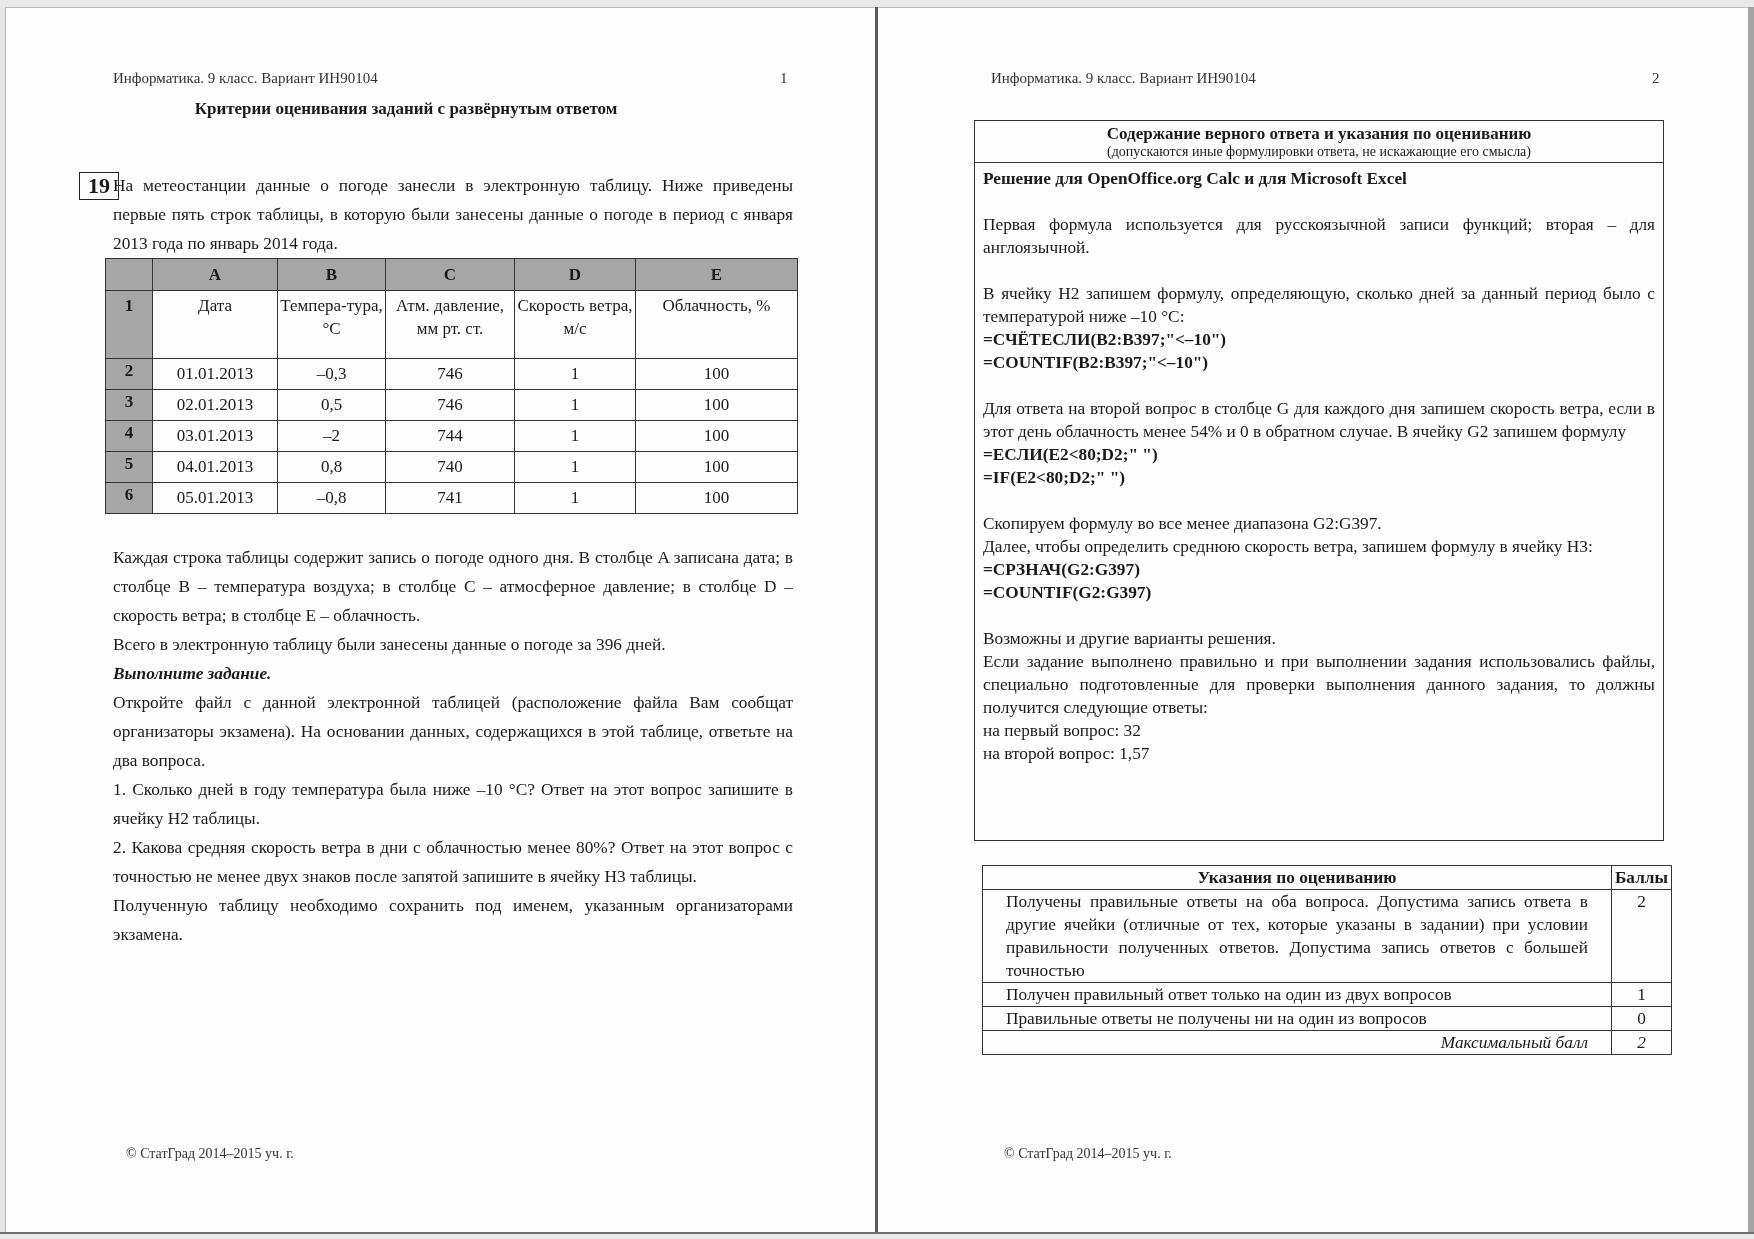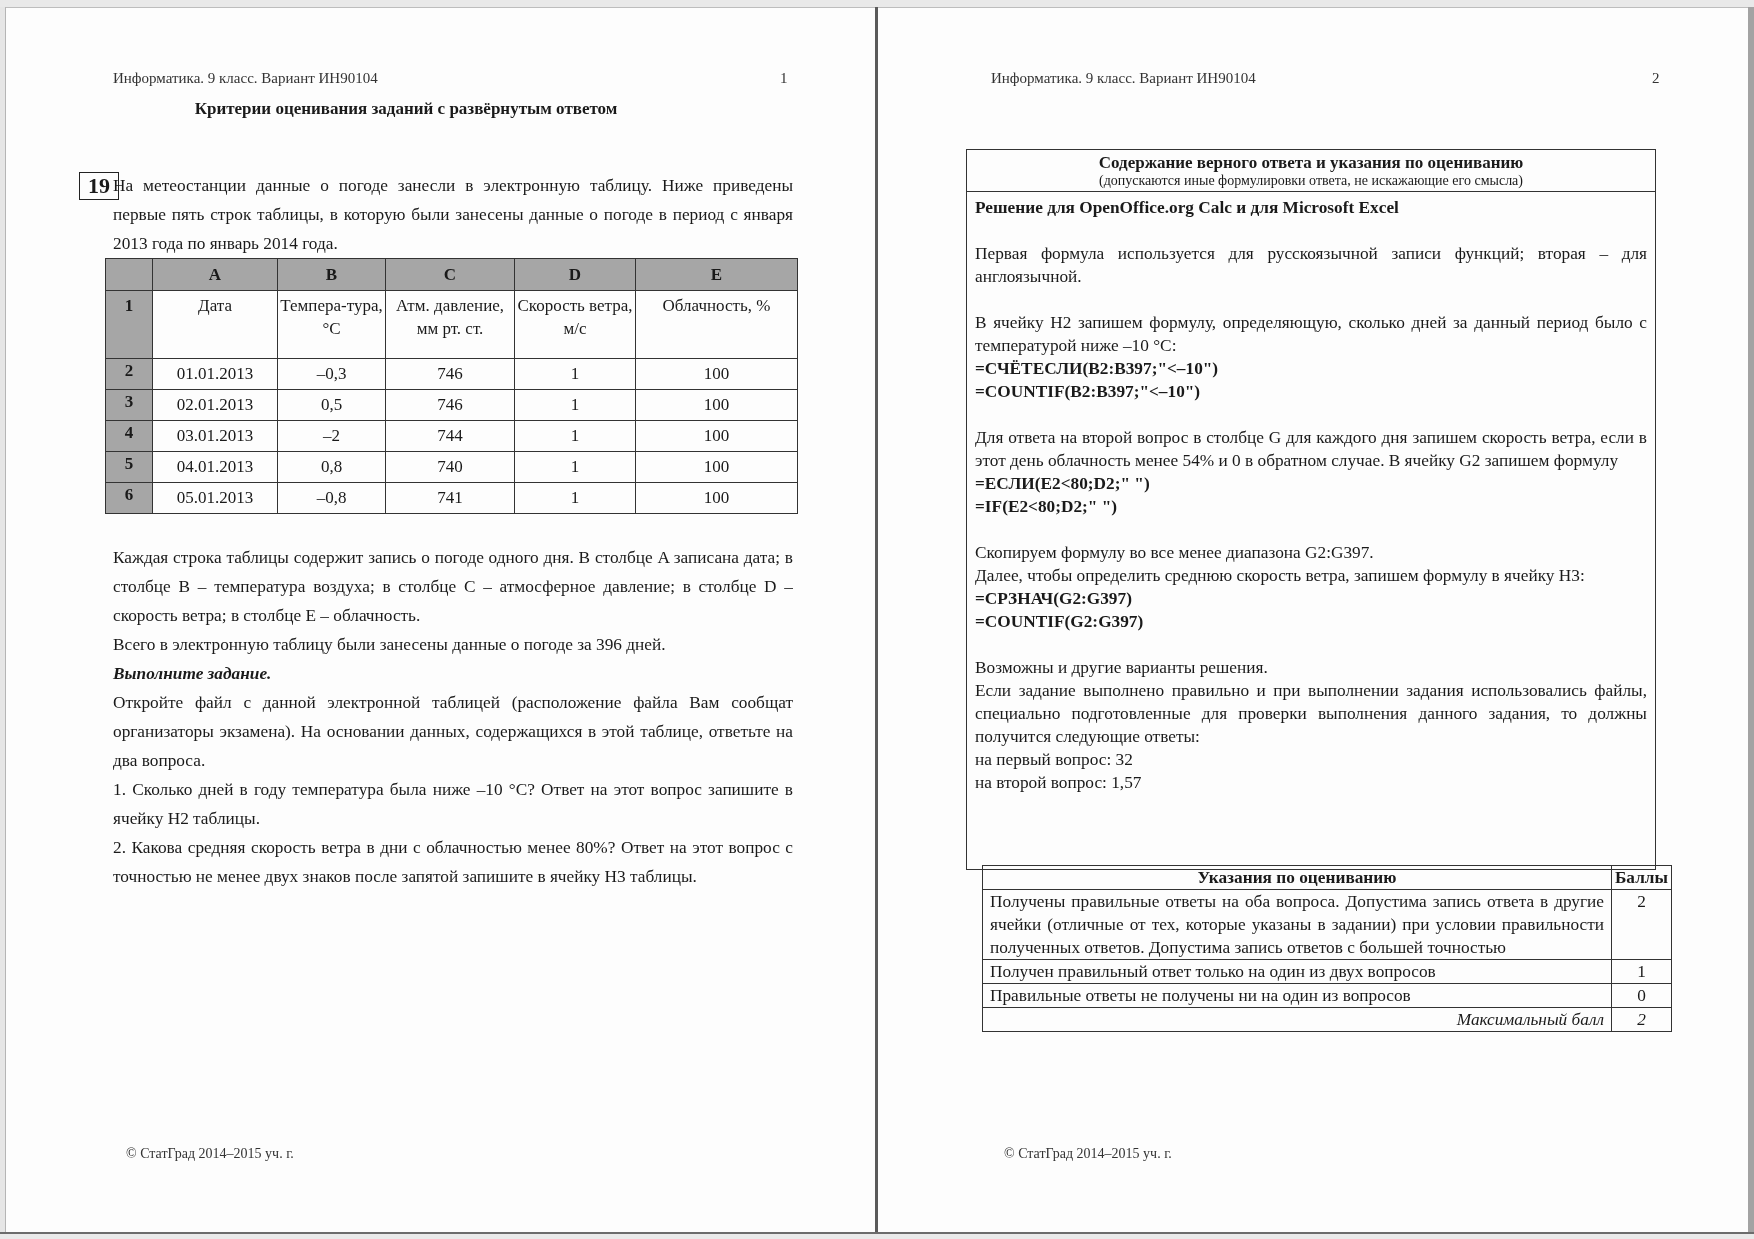--- a/index.html
+++ b/index.html
@@ -43,21 +43,21 @@
 
   .answer-box { position:absolute; left:104px; top:113px; width:690px; height:721px; border:1.5px solid #333; box-sizing:border-box; }
   .answer-head { text-align:center; border-bottom:1.5px solid #333; padding-top:3px; padding-bottom:2px; }
   .answer-head .t1 { font-weight:bold; font-size:17px; line-height:20px; }
   .answer-head .t2 { font-size:14px; line-height:16px; }
   .answer-body { padding:4px 8px 0 8px; font-size:17.3px; line-height:23px; text-align:justify; }
   .answer-body p { margin:0; }
   .answer-body .gap { height:23px; }
 
   table.score { position:absolute; left:104px; top:858px; width:690px; border-collapse:collapse; font-size:17.3px; }
-  table.score td, table.score th { border:1.5px solid #333; padding:0 7px; line-height:23px; }
+  table.score td, table.score th { border:1.5px solid #333; padding:0 23px; line-height:23px; }
   table.score th { font-weight:bold; }
   table.score td.pts { text-align:center; vertical-align:top; width:59px; padding:0; }
   table.score td.desc { text-align:justify;margin-top:16px; }
   table.score td.max { text-align:right; font-style:italic; }
 
   .footer { position:absolute; top:1139px; font-size:14px; color:#333; }
 </style>
 </head>
 <body>
 
@@ -137,30 +137,31 @@
   </tbody>
     </table>
 
   <div class="para" style="left:107px; top:536px; width:680px;">
     <p>Каждая строка таблицы содержит запись о погоде одного дня. В столбце A записана дата; в столбце B – температура воздуха; в столбце C – атмосферное давление; в столбце  D – скорость ветра; в столбце E – облачность.</p>
     <p style="text-align:left;">Всего в электронную таблицу были занесены данные о погоде за 396 дней.</p>
     <p class="bold-italic">Выполните задание.</p>
     <p>Откройте файл с данной электронной таблицей (расположение файла Вам сообщат организаторы экзамена). На основании данных, содержащихся в этой таблице, ответьте на два вопроса.</p>
     <p>1. Сколько дней в году температура была ниже –10 °С? Ответ на этот вопрос запишите в ячейку H2 таблицы.</p>
     <p>2. Какова средняя скорость ветра в дни с облачностью менее 80%? Ответ на этот вопрос с точностью не менее двух знаков после запятой запишите в ячейку H3 таблицы.</p>
+    <p>Полученную таблицу необходимо сохранить под именем, указанным организаторами экзамена.</p>
   </div>
 
   <div class="footer" style="left:120px;">© СтатГрад 2014–2015 уч. г.</div>
 </div>
 
 <div class="page page-right">
   <div class="running-head" style="left:113px;">Информатика. 9 класс. Вариант ИН90104</div>
   <div class="page-num" style="left:774px;">2</div>
 
-  <div class="answer-box" style="left:88px; top:113px;margin-top:29px;">
+  <div class="answer-box" style="left:96px; top:113px;">
     <div class="answer-head">
       <div class="t1">Содержание верного ответа и указания по оцениванию</div>
       <div class="t2">(допускаются иные формулировки ответа, не искажающие его смысла)</div>
     </div>
     <div class="answer-body">
       <p class="formula">Решение для OpenOffice.org Calc и для Microsoft Excel</p>
       <div class="gap"></div>
       <p>Первая формула используется для русскоязычной записи функций; вторая – для англоязычной.</p>
       <div class="gap"></div>
       <p>В ячейку H2 запишем формулу, определяющую, сколько дней за данный период было с температурой ниже –10 °С:</p>

